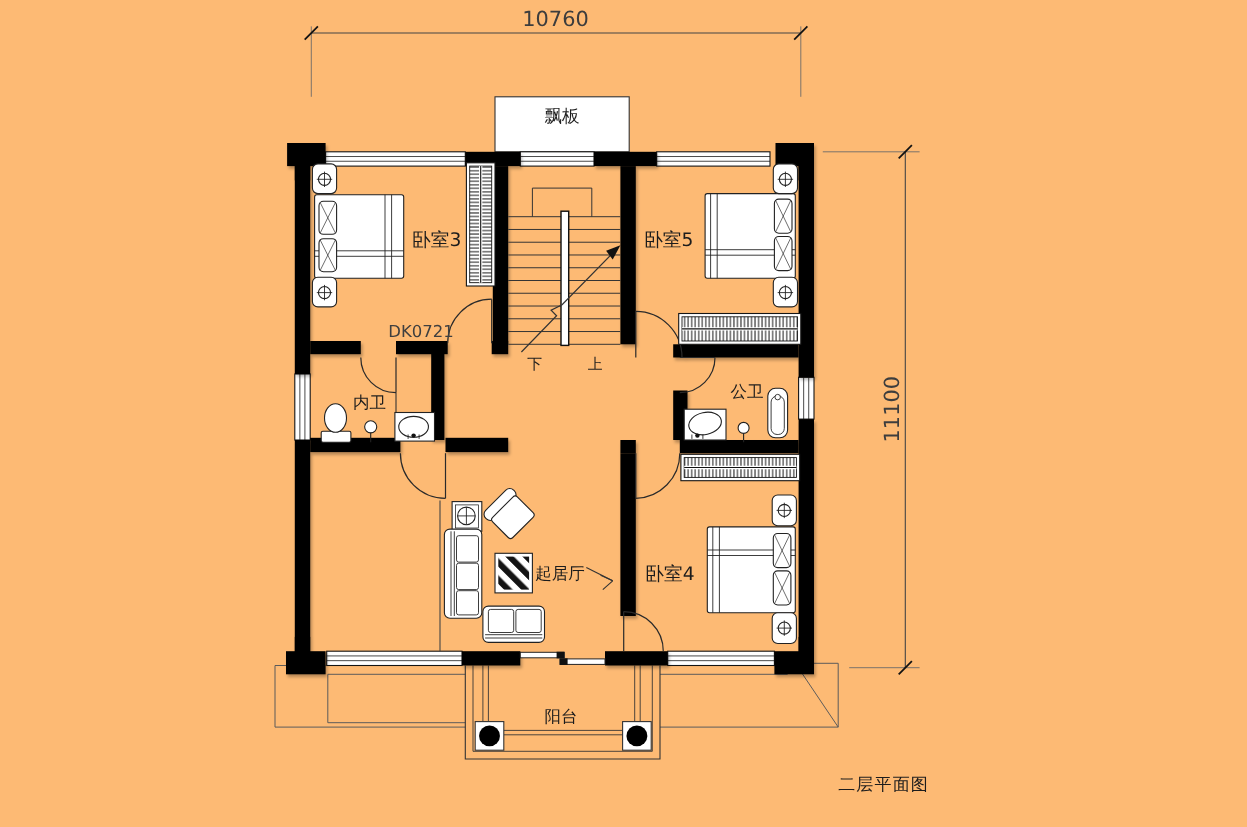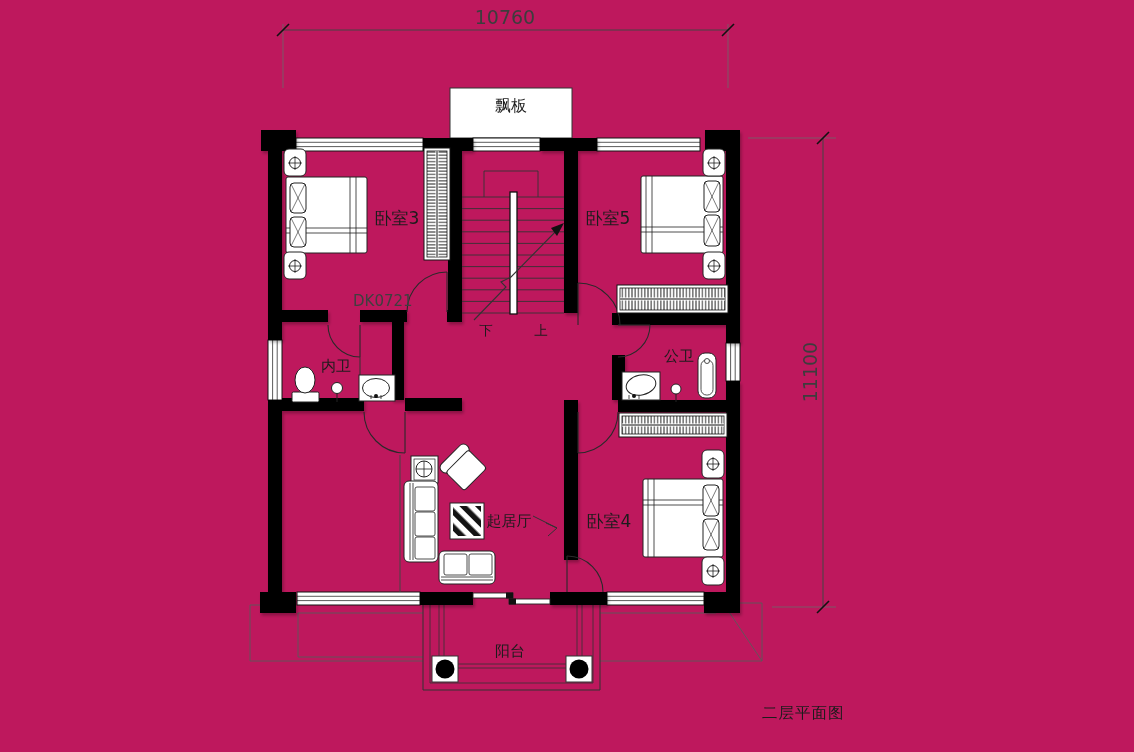--- a/index.html
+++ b/index.html
@@ -1,16 +1,16 @@
 <!DOCTYPE html>
 <html><head>
 <meta charset="utf-8">
 <style>
   html,body{margin:0;padding:0;background:#fff;}
-  .canvas{position:relative;width:1134px;height:752px;background:#be185d;overflow:hidden;
+  .canvas{position:relative;width:1134px;height:752px;background:#fdba74;overflow:hidden;
           font-family:"DejaVu Sans",sans-serif;}
   svg{position:absolute;left:0;top:0;}
   svg text{font-family:"DejaVu Sans",sans-serif;fill:#1c1c1c;}
   .room-label{font-size:17px;}
   .small-label{font-size:15px;}
   .dim-label{font-size:19px;fill:#3d3d3d;}
   .tiny-label{font-size:13.5px;}
   .code-label{font-size:15px;fill:#3f3f3f;}
   .caption{font-size:15.5px;letter-spacing:1px;}
 </style>

